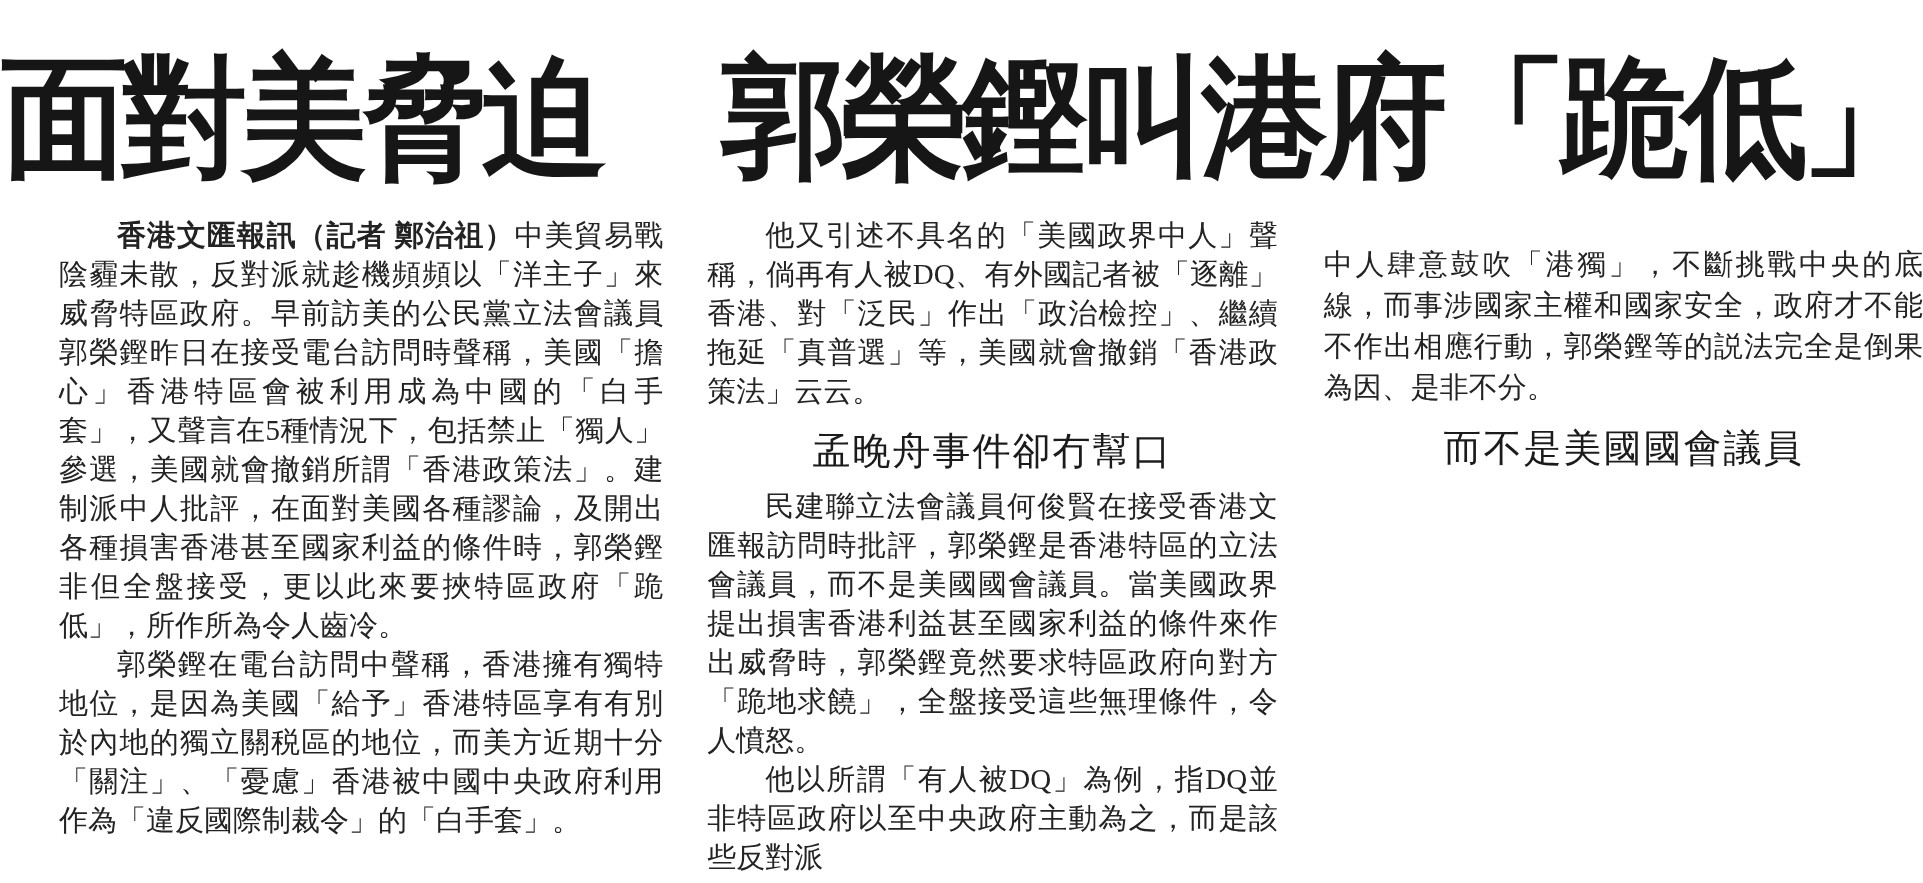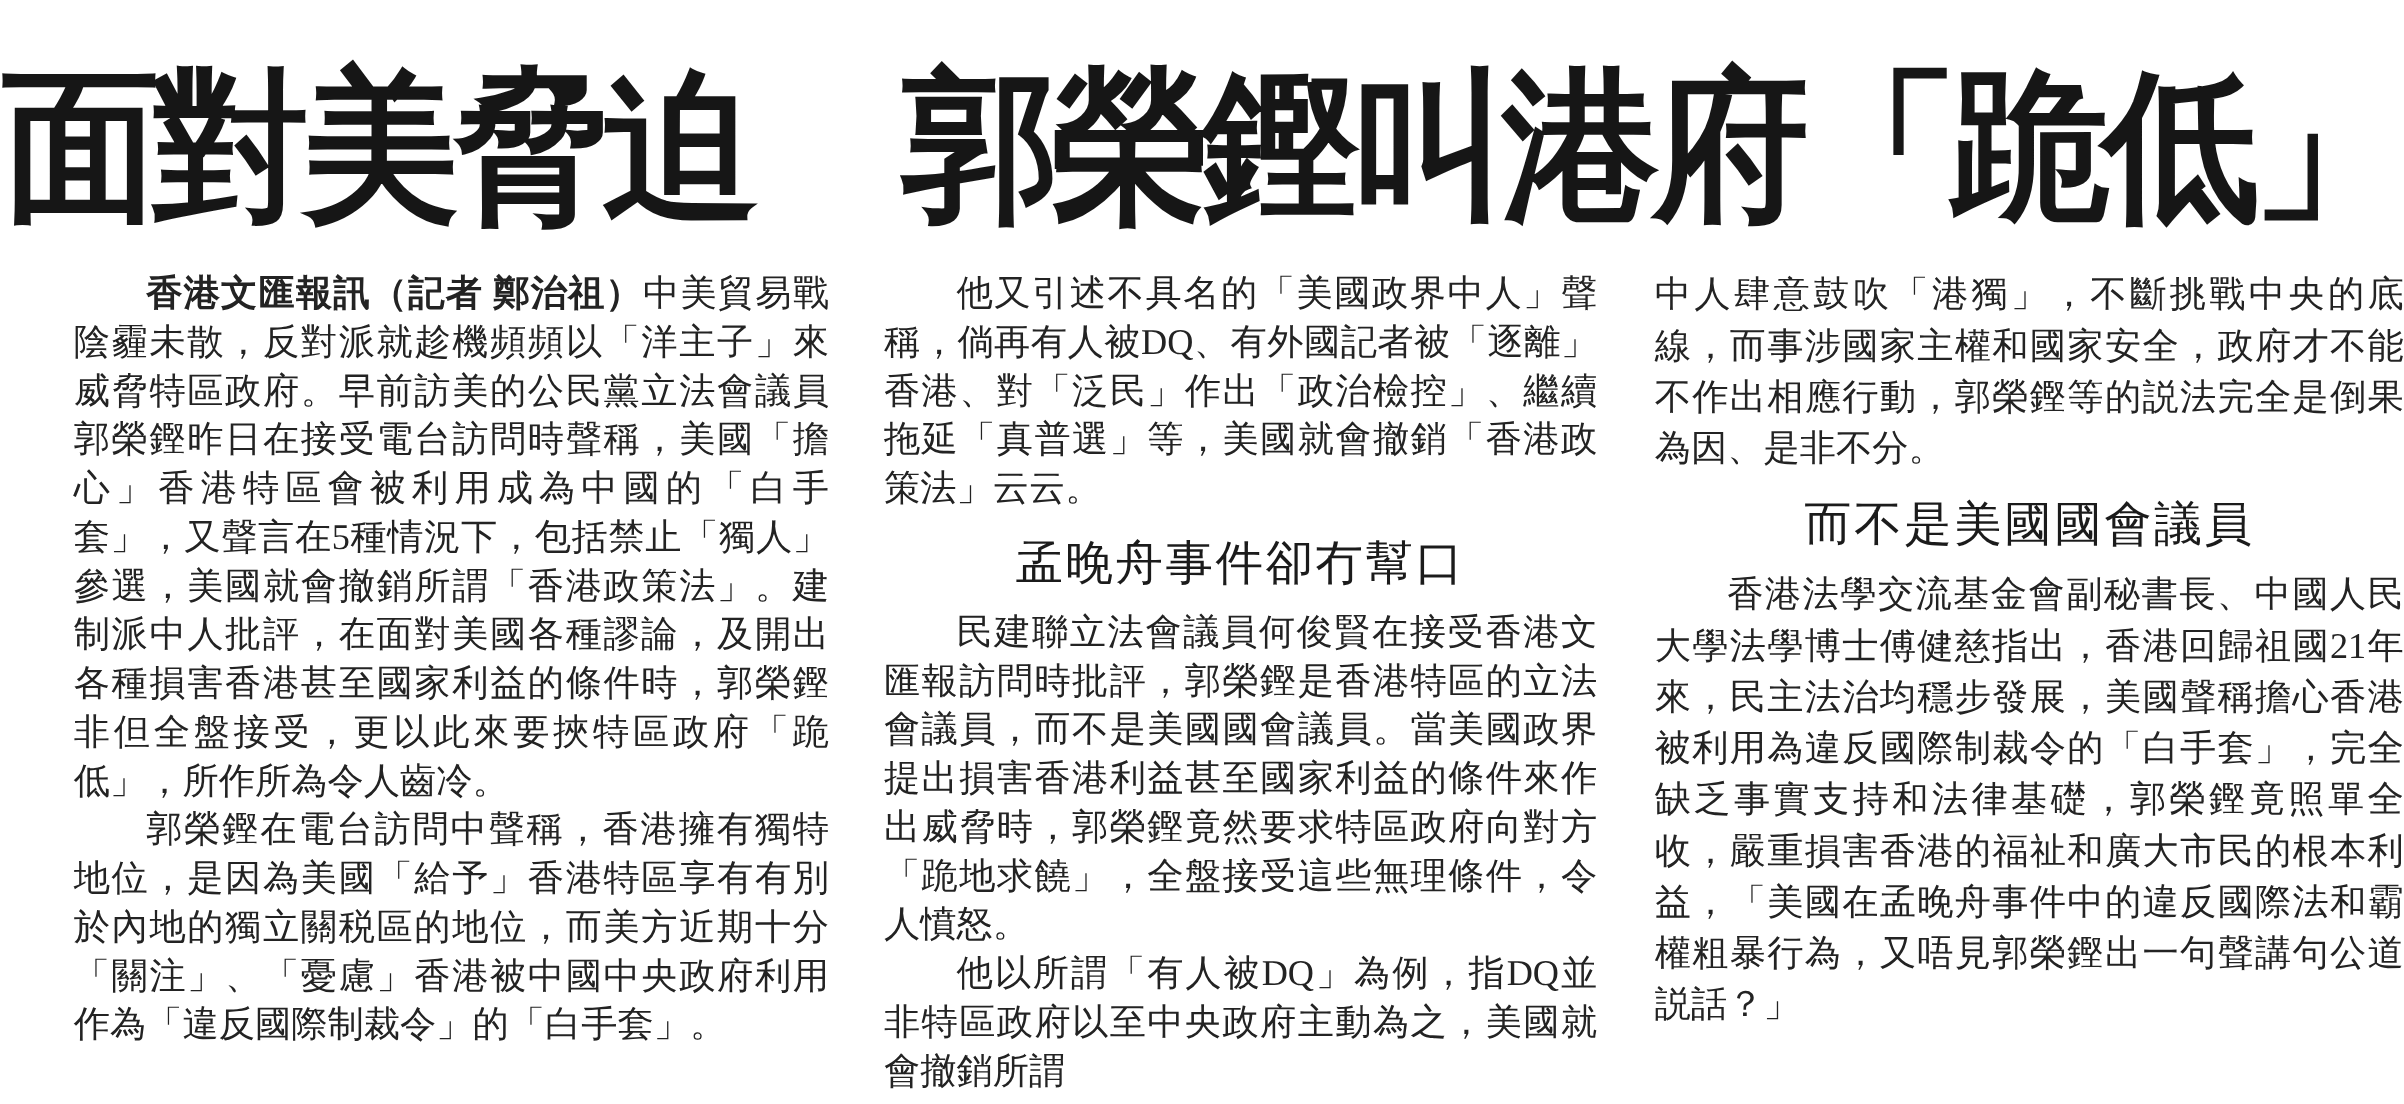--- a/index.html
+++ b/index.html
@@ -36,21 +36,21 @@
     color: #232323;
   }
   .col {
     font-size: 29px;
     line-height: 39px;
     text-align: justify;
     text-justify: inter-ideograph;
   }
   .col-1 { width: 611px; margin-left: 15px; }
   .col-2 { width: 577px; margin-left: 44px; }
-  .col-3 { width: 606px; margin-left: 46px; line-height: 41px; }
+  .col-3 { width: 606px; margin-left: 46px; line-height: 41px; margin-top: 28px; }
   .col p { text-indent: 2em; margin: 0; }
   .col p.no-indent { text-indent: 0; }
   .lead { font-weight: bold; }
   .subhead {
     font-size: 38px;
     font-weight: 400;
     text-align: center;
     text-indent: 0 !important;
     line-height: 46px;
     margin-top: 17px !important;
@@ -70,23 +70,22 @@
 
     <div class="col col-1">
       <p><span class="lead">香港文匯報訊（記者 鄭治祖）</span><span>中美貿易戰陰霾未散，反對派就趁機頻頻以「洋主子」來威脅特區政府。早前訪美的公民黨立法會議員郭榮鏗昨日在接受電台訪問時聲稱，美國「擔心」香港特區會被利用成為中國的「白手套」，又聲言在5種情況下，包括禁止「獨人」參選，美國就會撤銷所謂「香港政策法」。建制派中人批評，在面對美國各種謬論，及開出各種損害香港甚至國家利益的條件時，郭榮鏗非但全盤接受，更以此來要挾特區政府「跪低」，所作所為令人齒冷。</span></p>
       <p>郭榮鏗在電台訪問中聲稱，香港擁有獨特地位，是因為美國「給予」香港特區享有有別於內地的獨立關税區的地位，而美方近期十分「關注」、「憂慮」香港被中國中央政府利用作為「違反國際制裁令」的「白手套」。</p>
     </div>
 
     <div class="col col-2">
       <p>他又引述不具名的「美國政界中人」聲稱，倘再有人被DQ、有外國記者被「逐離」香港、對「泛民」作出「政治檢控」、繼續拖延「真普選」等，美國就會撤銷「香港政策法」云云。</p>
       <p class="subhead">孟晚舟事件卻冇幫口</p>
       <p>民建聯立法會議員何俊賢在接受香港文匯報訪問時批評，郭榮鏗是香港特區的立法會議員，而不是美國國會議員。當美國政界提出損害香港利益甚至國家利益的條件來作出威脅時，郭榮鏗竟然要求特區政府向對方「跪地求饒」，全盤接受這些無理條件，令人憤怒。</p>
-      <p>他以所謂「有人被DQ」為例，指DQ並非特區政府以至中央政府主動為之，美國就會撤銷所謂</p>
+      <p>他以所謂「有人被DQ」為例，指DQ並非特區政府以至中央政府主動為之，而是該些反對派</p>
     </div>
 
     <div class="col col-3">
       <p class="no-indent">中人肆意鼓吹「港獨」，不斷挑戰中央的底線，而事涉國家主權和國家安全，政府才不能不作出相應行動，郭榮鏗等的説法完全是倒果為因、是非不分。</p>
       <p class="subhead">而不是美國國會議員</p>
-      <p>香港法學交流基金會副秘書長、中國人民大學法學博士傅健慈指出，香港回歸祖國21年來，民主法治均穩步發展，美國聲稱擔心香港被利用為違反國際制裁令的「白手套」，完全缺乏事實支持和法律基礎，郭榮鏗竟照單全收，嚴重損害香港的福祉和廣大市民的根本利益，「美國在孟晚舟事件中的違反國際法和霸權粗暴行為，又唔見郭榮鏗出一句聲講句公道説話？」</p>
     </div>
 
   </div>
 </div>
 
 </body></html>

